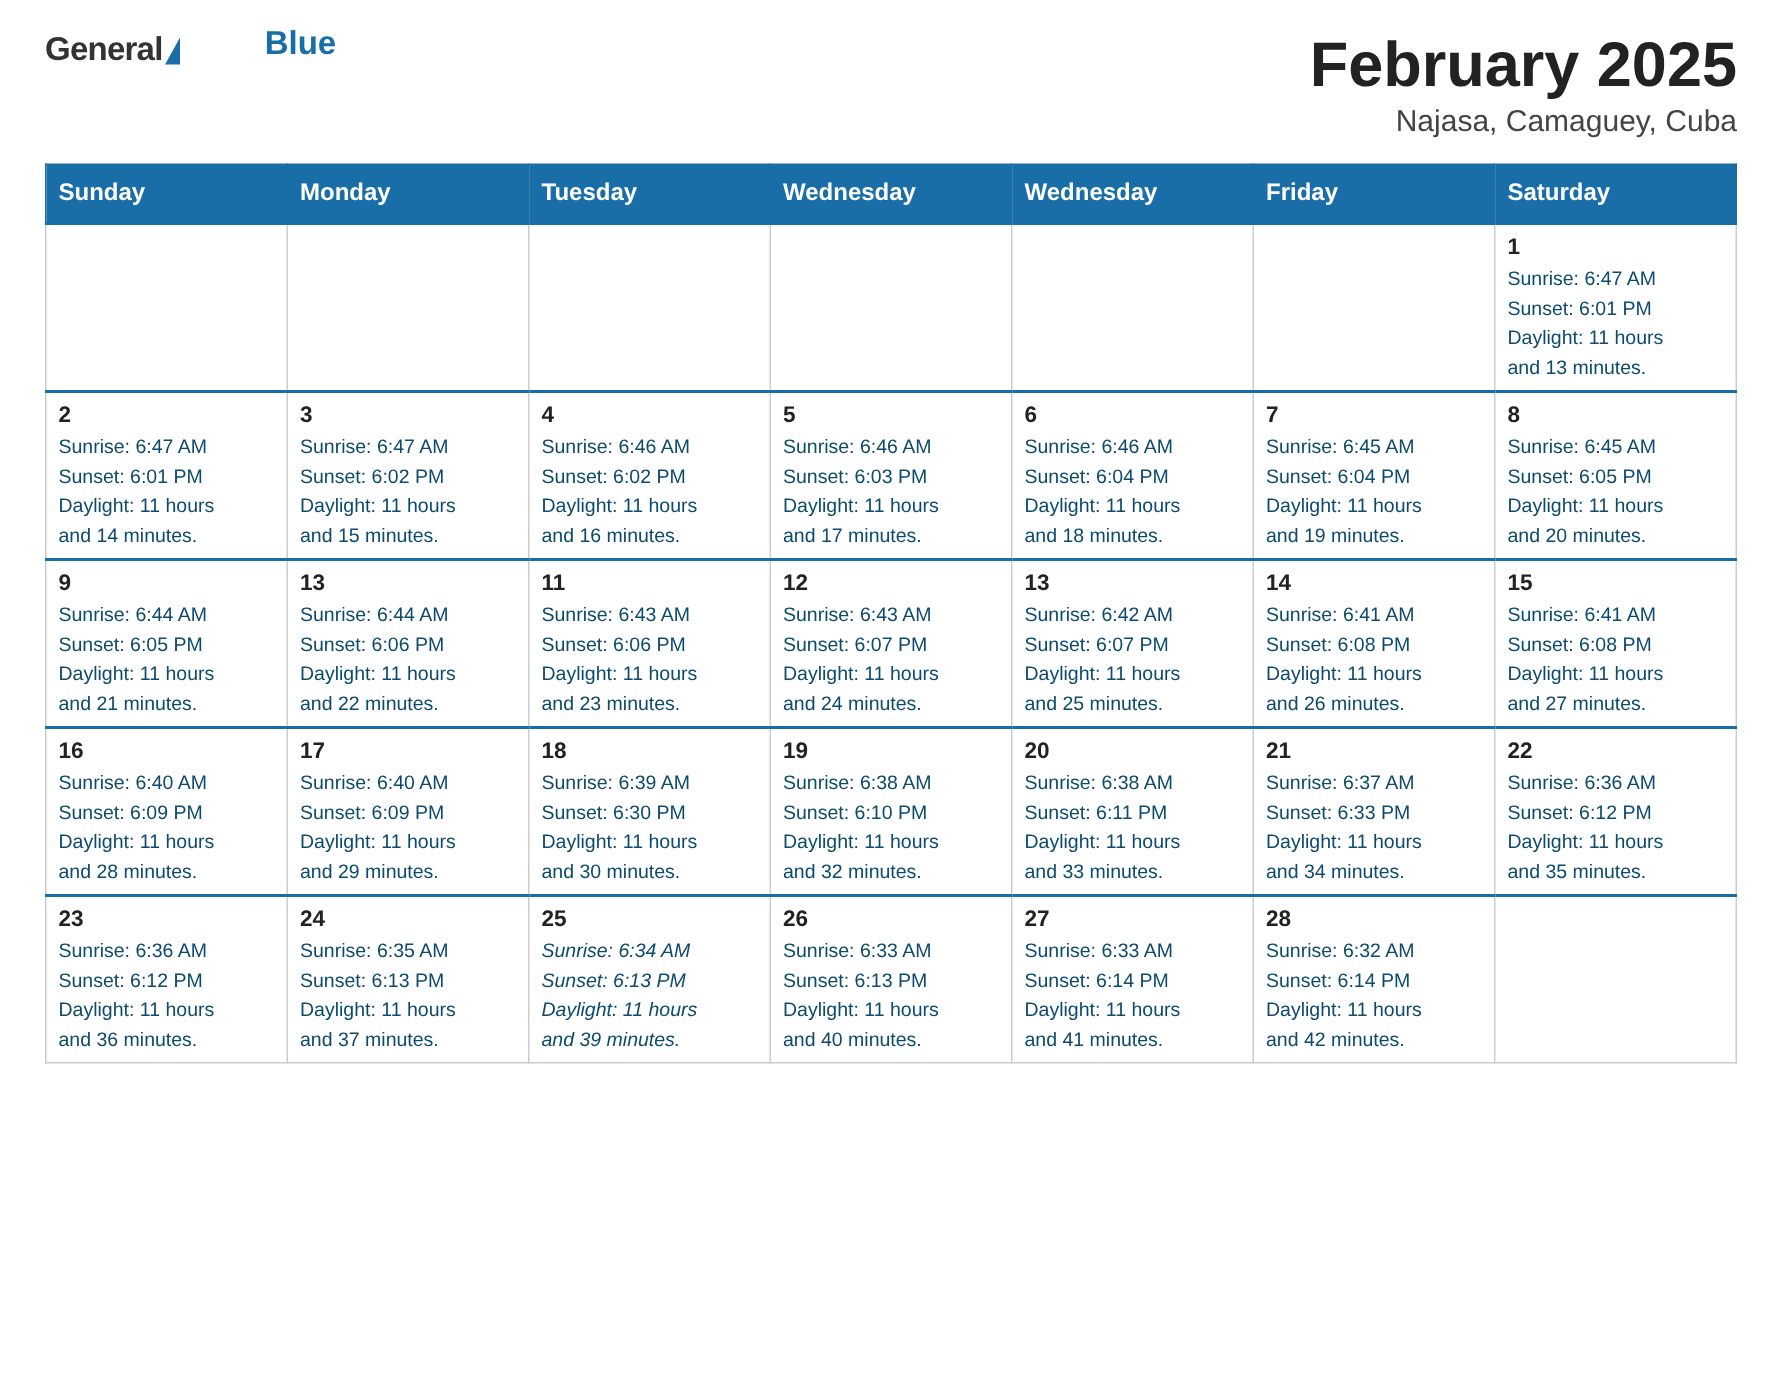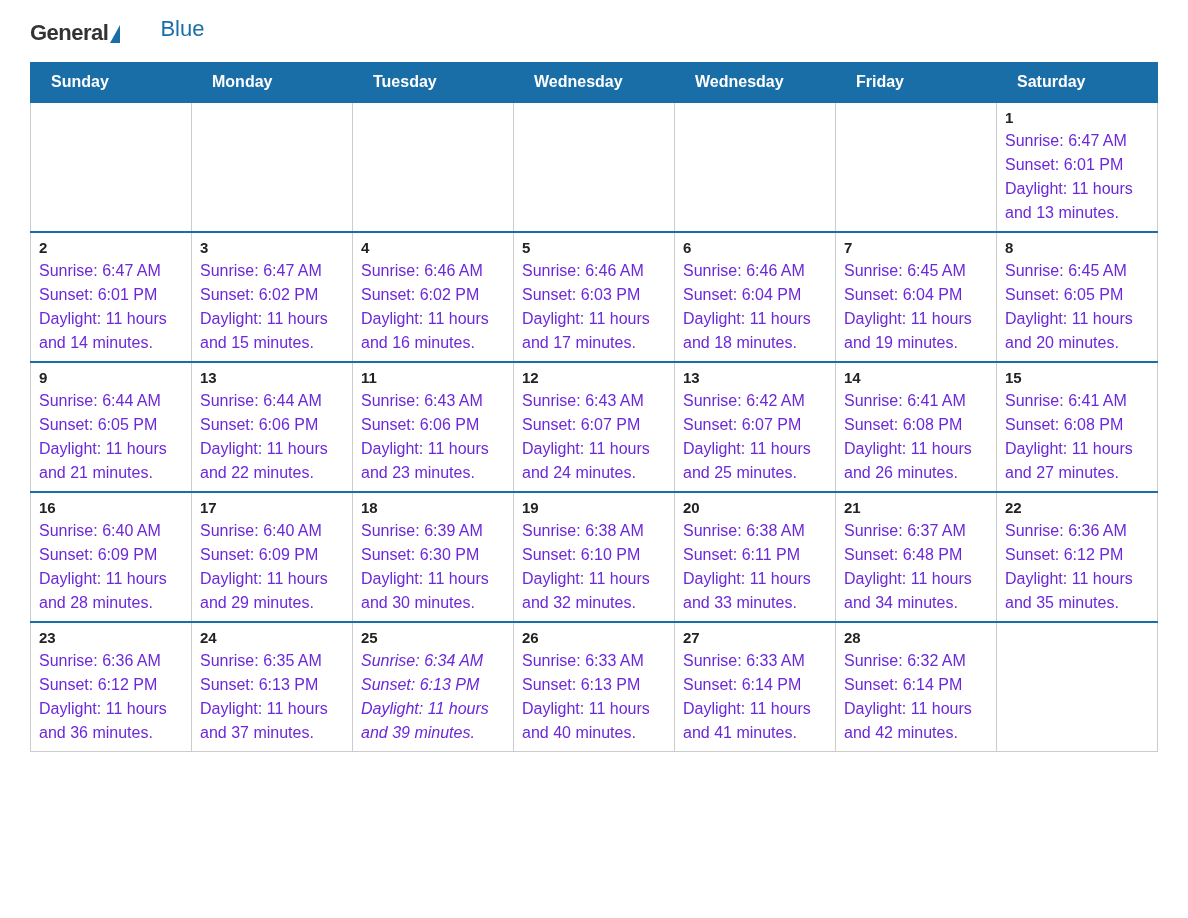--- a/index.html
+++ b/index.html
@@ -35,23 +35,23 @@
       width: 0;
       height: 0;
       border-left: 10px solid transparent;
       border-right: 0px solid transparent;
       border-bottom: 18px solid #1a6ea8;
       margin-left: 2px;
       margin-top: 2px;
     }
     .logo-blue-full {
       font-size: 22px;
-      font-weight: normal;
+      font-weight: bold;
       color: #1a6ea8;
-      margin-left: 40px;
+      margin-left: 56px;
       margin-top: -4px;
     }
     .title-section {
       text-align: right;
     }
     .main-title {
       font-size: 42px;
       font-weight: bold;
       color: #222;
       line-height: 1.1;
@@ -63,43 +63,43 @@
     }
     .calendar {
       width: 100%;
       border-collapse: collapse;
     }
     .calendar thead tr th {
       background: #1a6ea8;
       color: #fff;
       font-size: 16px;
       font-weight: bold;
-      padding: 10px 20px;
+      padding: 10px 8px;
       text-align: left;
       border: 1px solid #1a6ea8;
     }
     .calendar tbody tr td {
       vertical-align: top;
       border: 1px solid #ccc;
       padding: 6px 8px;
       width: 14.28%;
       min-height: 110px;
       font-size: 12.5px;
       color: #333;
     }
     .calendar tbody tr td .day-num {
       font-size: 15px;
       font-weight: bold;
       color: #222;
       display: block;
       margin-bottom: 3px;
     }
     .calendar tbody tr td .day-info {
-      font-size: 16px;
-      color: #6d28d9;
+      font-size: 13px;
+      color: #0c4a6e;
       line-height: 1.5;
     }
     .calendar tbody tr:first-child td {
       border-top: 2px solid #1a6ea8;
     }
     .calendar tbody tr td.empty {
       background: #fff;
     }
     .row-divider td {
       border-top: 2px solid #1a6ea8 !important;
@@ -108,20 +108,24 @@
 </head>
 <body>
 
 <div class="header">
   <div class="logo">
     <div class="logo-top">
       <span class="logo-general">General</span>
       <div class="logo-triangle"></div>
     </div>
     <span class="logo-blue-full">Blue</span>
+  </div>
+  <div class="title-section">
+    <div class="main-title">February 2025</div>
+    <div class="subtitle">Najasa, Camaguey, Cuba</div>
   </div>
 </div>
 
 <table class="calendar">
   <thead>
     <tr>
     <th>Sunday</th>
         <th>Monday</th>
         <th>Tuesday</th>
         <th>Wednesday</th>
@@ -218,21 +222,21 @@
 and 30 minutes.</span></td>
         <td><span class="day-num">19</span><span class="day-info" style="white-space: pre-line;">Sunrise: 6:38 AM
 Sunset: 6:10 PM
 Daylight: 11 hours
 and 32 minutes.</span></td>
         <td><span class="day-num">20</span><span class="day-info" style="white-space: pre-line;">Sunrise: 6:38 AM
 Sunset: 6:11 PM
 Daylight: 11 hours
 and 33 minutes.</span></td>
         <td><span class="day-num">21</span><span class="day-info" style="white-space: pre-line;">Sunrise: 6:37 AM
-Sunset: 6:48 PM
+Sunset: 6:33 PM
 Daylight: 11 hours
 and 34 minutes.</span></td>
         <td><span class="day-num">22</span><span class="day-info" style="white-space: pre-line;">Sunrise: 6:36 AM
 Sunset: 6:12 PM
 Daylight: 11 hours
 and 35 minutes.</span></td>
       </tr>
       <tr class="row-divider">
         <td><span class="day-num">23</span><span class="day-info" style="white-space: pre-line;">Sunrise: 6:36 AM
 Sunset: 6:12 PM

